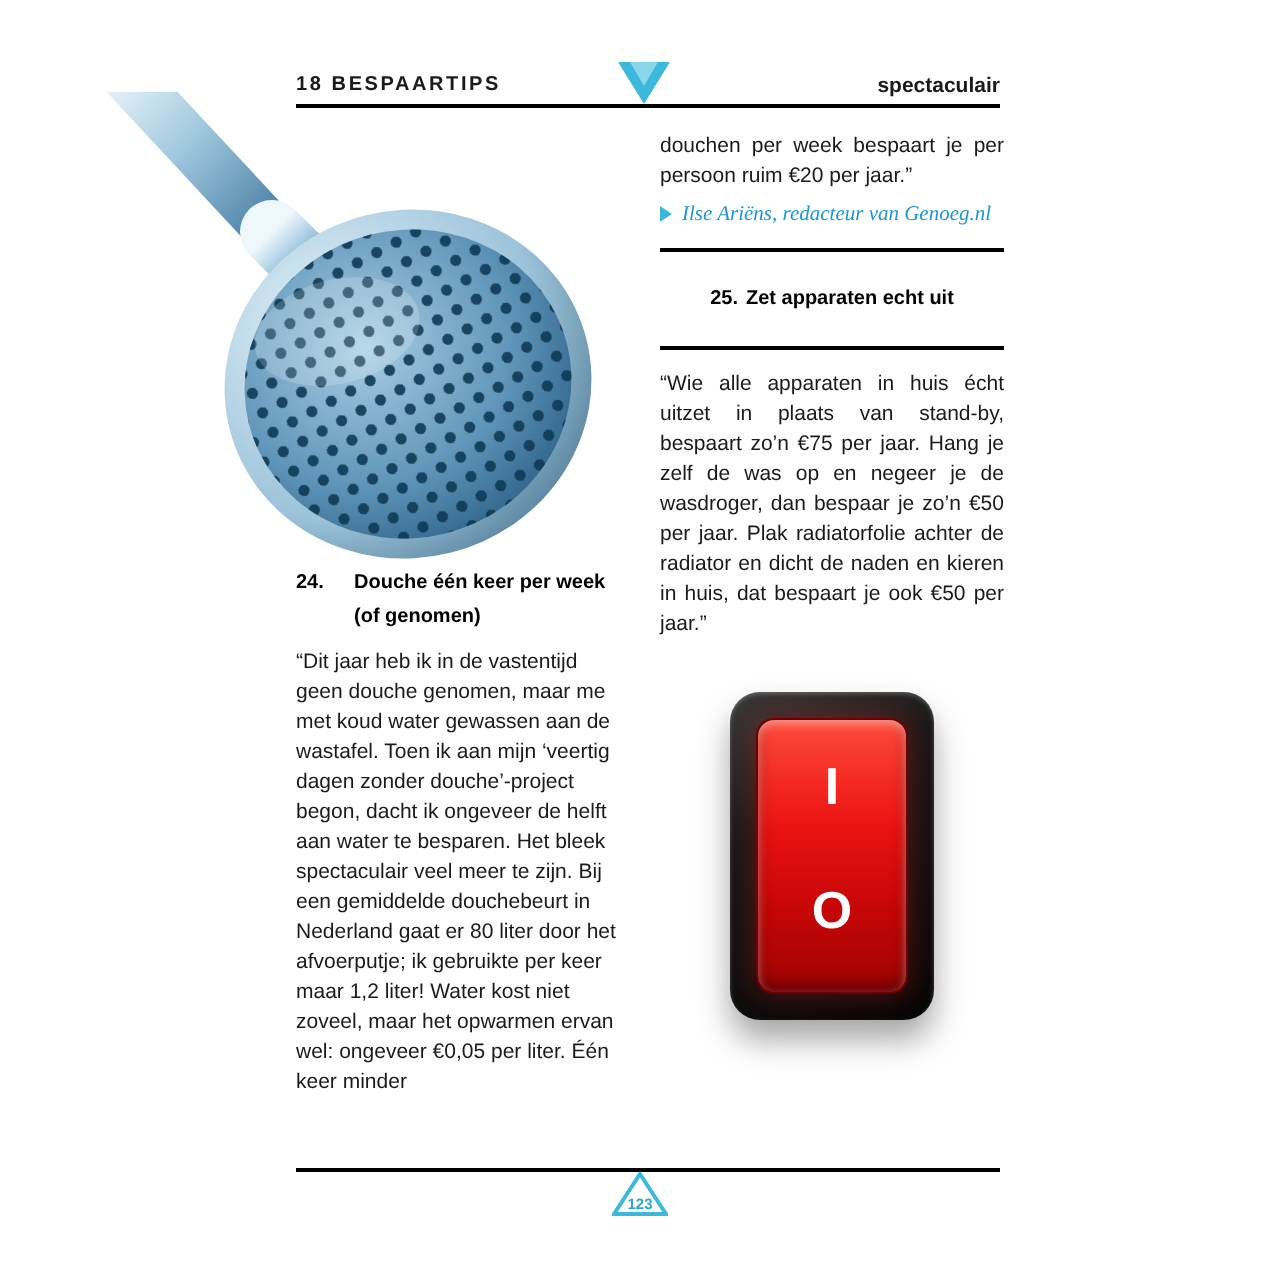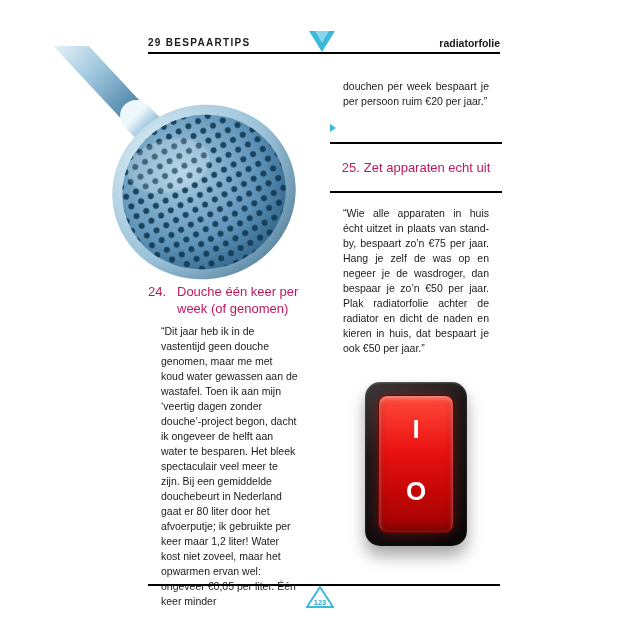--- a/index.html
+++ b/index.html
@@ -11,23 +11,23 @@
   .hdr-left{position:absolute;left:148px;top:37px;font-size:10px;font-weight:bold;letter-spacing:1.3px;}
   .hdr-right{position:absolute;right:140px;top:37px;font-size:10.5px;font-weight:bold;}
   .hdr-rule{position:absolute;left:148px;right:140px;top:52px;height:2px;background:#000;}
   .hdr-tri{position:absolute;left:309px;top:31px;width:0;height:0;
     border-left:13px solid transparent;border-right:13px solid transparent;border-top:21px solid #3cb8dd;}
   .hdr-tri-inner{position:absolute;left:315px;top:31px;width:0;height:0;
     border-left:7px solid transparent;border-right:7px solid transparent;border-top:12px solid #8ad6ea;}
   
   .col-left{position:absolute;left:148px;top:283px;width:163px;}
   .col-right{position:absolute;left:330px;top:66px;width:172px;}
-  .body-text{font-size:10.5px;line-height:15px;margin:13px;}
+  .body-text{font-size:10.5px;line-height:15px;margin:0;}
   .just{text-align:justify;}
-  .heading{font-size:13px;line-height:17px;font-weight:normal;margin:0;color:#be185d;}
+  .heading{font-size:10px;line-height:17px;font-weight:bold;margin:0;color:#000000;}
   .h24{position:relative;padding-left:29px;}
   .h24 .num{position:absolute;left:0;top:0;text-align:center;}
   .h25{text-align:center;padding:5px 0;}
   .h25 .num{margin-right:4px;}
   .col-rule{height:2px;background:#000;border:0;margin:10px 0;}
   .attribution{display:flex;align-items:flex-start;margin-top:5px;
     font-family:"Liberation Serif",serif;font-style:italic;font-size:10.5px;line-height:13px;color:#1a96d5;}
   .attr-arrow{width:0;height:0;border-top:4px solid transparent;border-bottom:4px solid transparent;
     border-left:6px solid #3cb8dd;margin:2px 5px 0 0;flex:0 0 auto;}
   
@@ -47,24 +47,24 @@
     color:#fff;font-weight:bold;font-size:26px;line-height:1;font-family:"Liberation Sans",sans-serif;}
   
   .ftr-rule{position:absolute;left:148px;right:140px;top:584px;height:2px;background:#000;}
   .page-marker{position:absolute;left:306px;top:586px;width:28px;height:22px;text-decoration:underline;}
 </style>
 </head>
 <body>
 
 <div class="page">
 
-  <span class="hdr-left">29 BESPAARTIPS</span>
+  <span class="hdr-left">18 BESPAARTIPS</span>
   <div class="hdr-tri"></div>
   <div class="hdr-tri-inner"></div>
-  <span class="hdr-right">radiatorfolie</span>
+  <span class="hdr-right">spectaculair</span>
   <div class="hdr-rule"></div>
 
   <div class="shower">
     <svg width="266" height="238" viewBox="0 0 266 238">
       <defs>
         <linearGradient id="pipe" x1="0" y1="0" x2="1" y2="1">
           <stop offset="0" stop-color="#eef7fc"></stop>
           <stop offset="0.45" stop-color="#9fc7de"></stop>
           <stop offset="1" stop-color="#3f769c"></stop>
         </linearGradient>
@@ -108,20 +108,21 @@
       <span class="num">24.</span>
       <span>Douche één keer per week (of genomen)</span>
     </h2>
     <p class="body-text" style="margin-top:7px;">“Dit jaar heb ik in de vastentijd geen douche genomen, maar me met koud water gewassen aan de wastafel. Toen ik aan mijn ‘veertig dagen zonder douche’-project begon, dacht ik ongeveer de helft aan water te besparen. Het bleek spectaculair veel meer te zijn. Bij een gemiddelde douchebeurt in Nederland gaat er 80 liter door het afvoerputje; ik gebruikte per keer maar 1,2 liter! Water kost niet zoveel, maar het opwarmen ervan wel: ongeveer €0,05 per liter. Één keer minder</p>
   </div>
 
   <div class="col-right">
     <p class="body-text just">douchen per week bespaart je per persoon ruim €20 per jaar.”</p>
     <div class="attribution">
       <span class="attr-arrow"></span>
+      <span>Ilse Ariëns, redacteur van Genoeg.nl</span>
     </div>
 
     <div class="col-rule"></div>
     <h2 class="heading h25">
       <span class="num">25.</span><span>Zet apparaten echt uit</span>
     </h2>
     <div class="col-rule"></div>
 
     <p class="body-text just">“Wie alle apparaten in huis écht uitzet in plaats van stand-by, bespaart zo’n €75 per jaar. Hang je zelf de was op en negeer je de wasdroger, dan bespaar je zo’n €50 per jaar. Plak radiatorfolie achter de radiator en dicht de naden en kieren in huis, dat bespaart je ook €50 per jaar.”</p>
 

